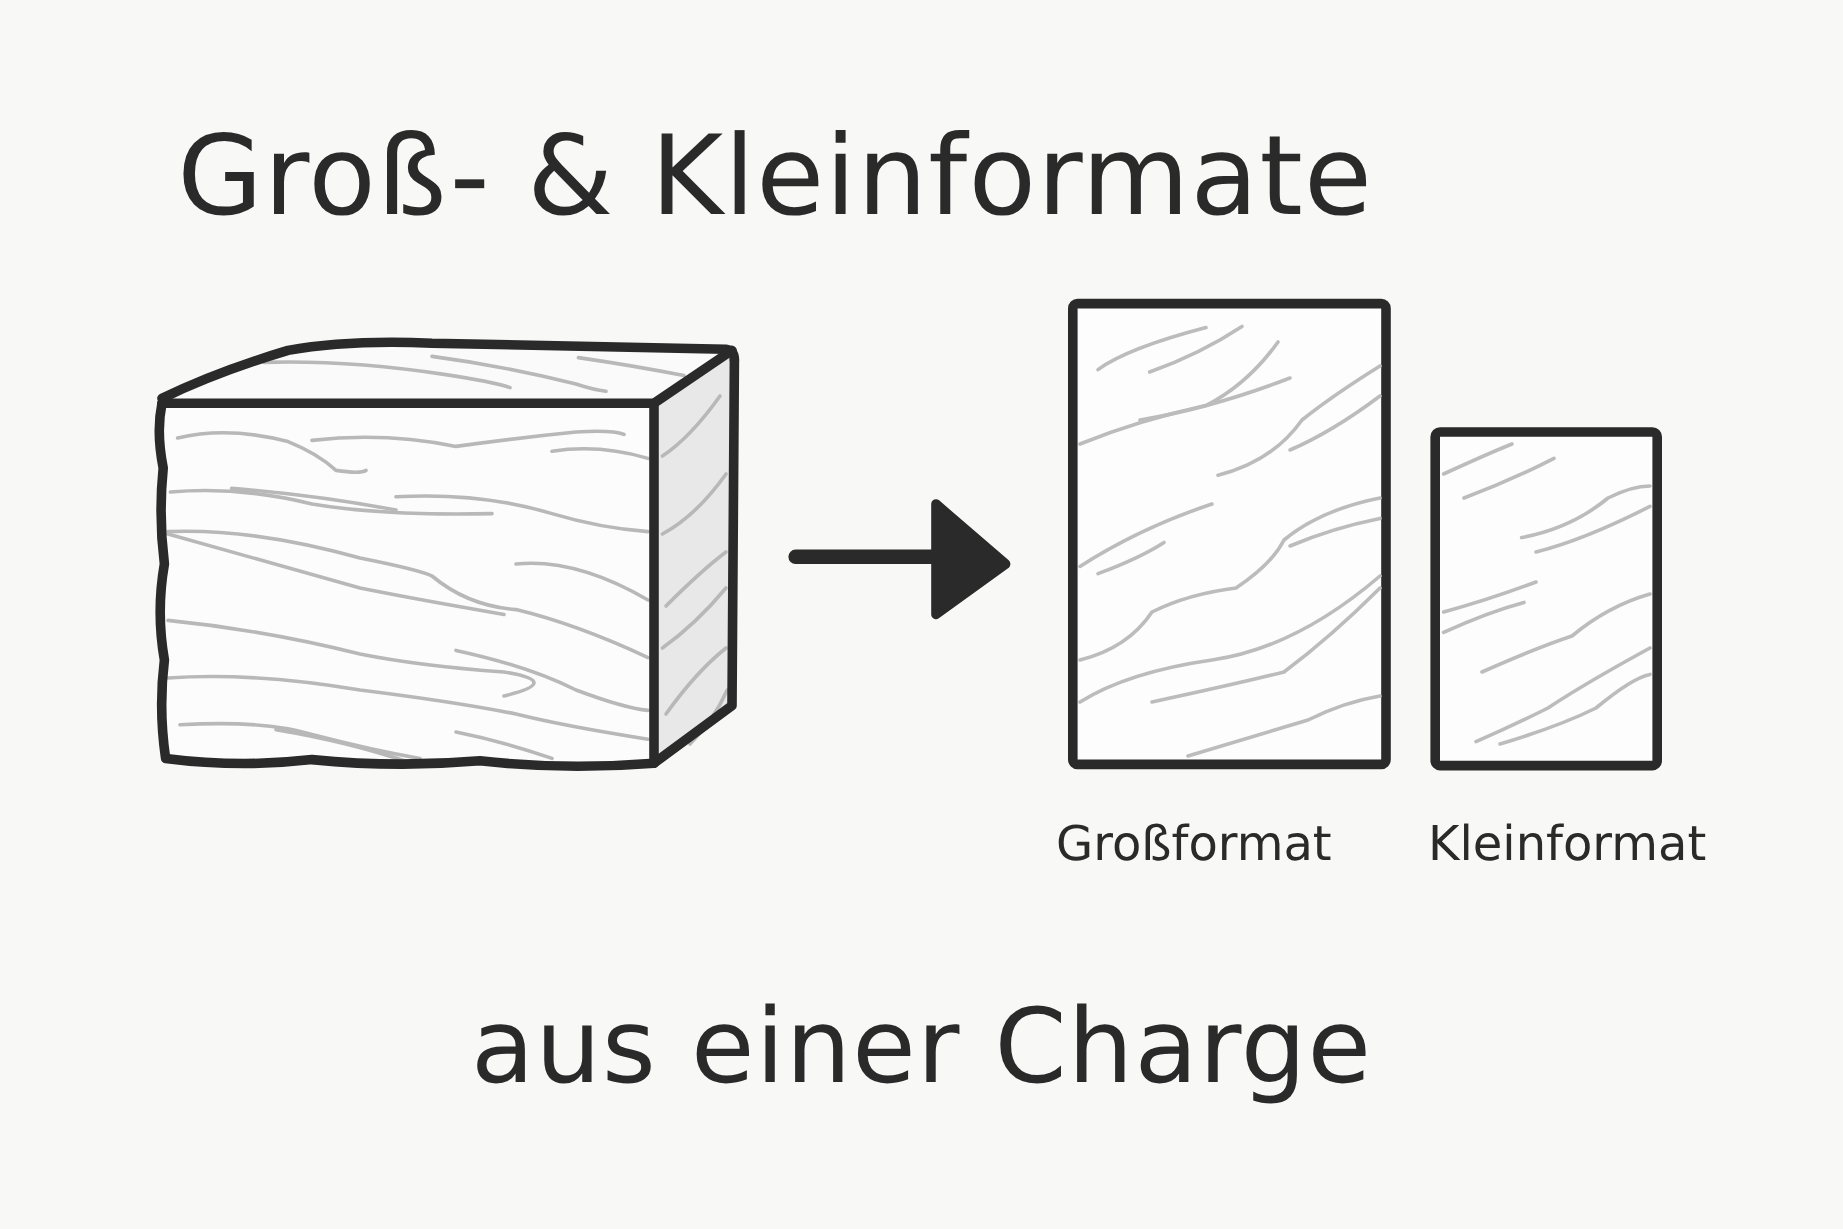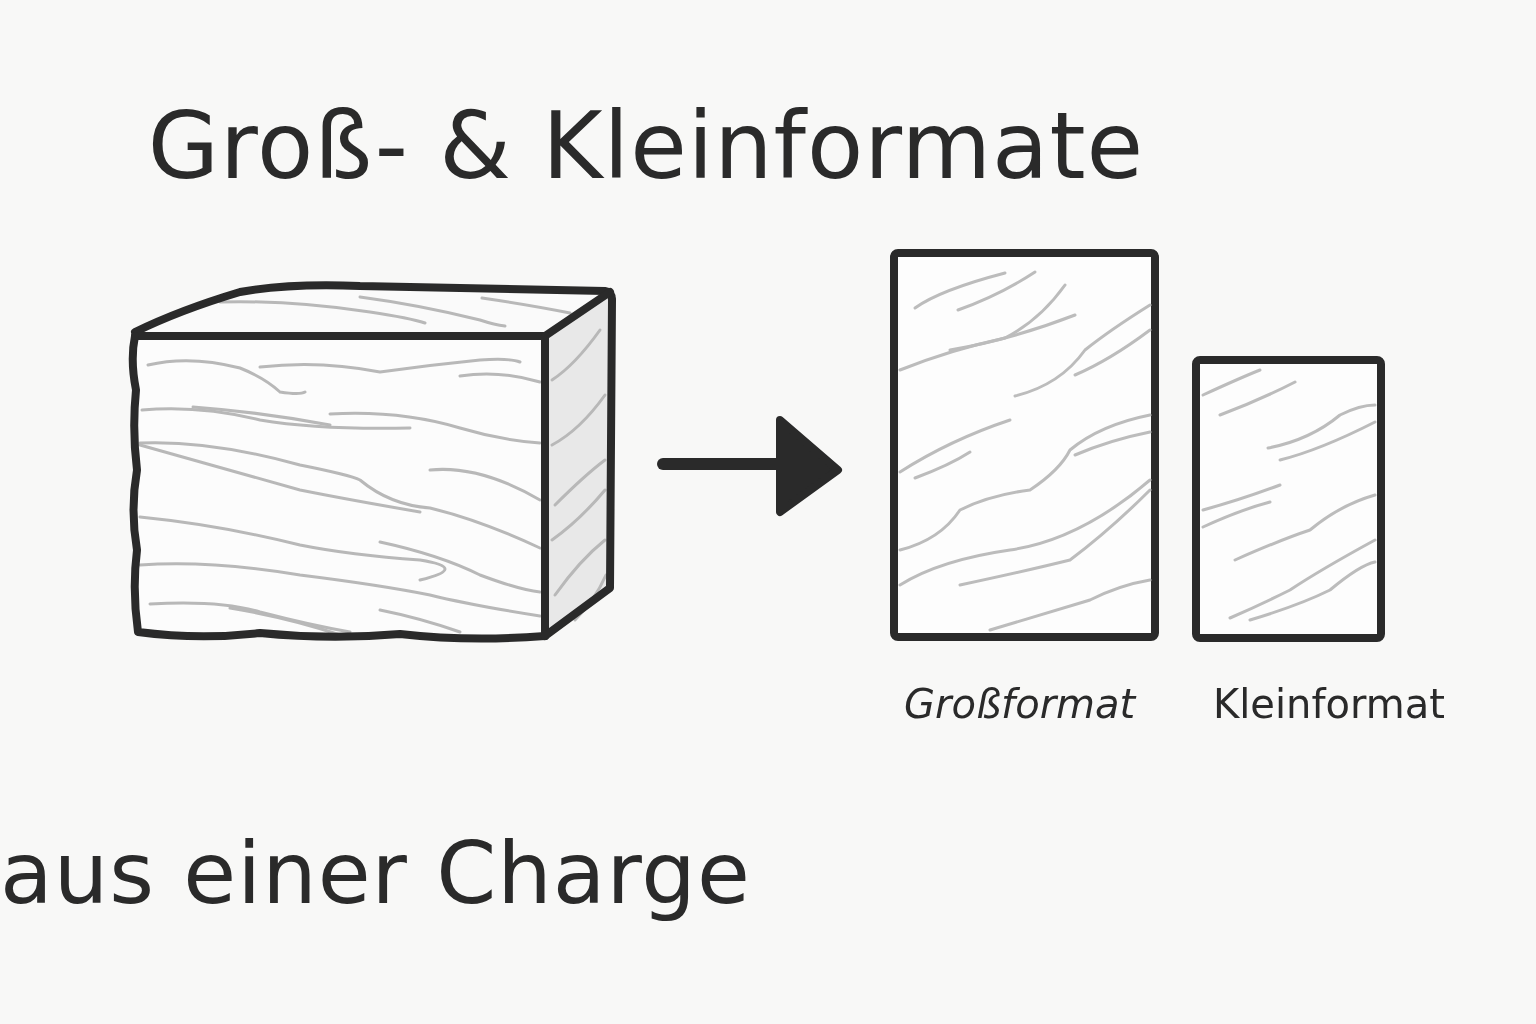--- a/index.html
+++ b/index.html
@@ -10,30 +10,30 @@
     color: #2a2a2a;
     position: relative;
   }
   .title {
     position: absolute; left: 0; top: 92px; width: 1292px;
     text-align: center; font-size: 92px; font-weight: normal;
     letter-spacing: 1px; line-height: 110px;
   }
   .subtitle {
     position: absolute; left: 0; top: 818px; width: 1536px;
-    text-align: left; font-size: 86px; line-height: 110px;
+    text-align: center; font-size: 86px; line-height: 110px;
     letter-spacing: 1px;
     padding-right: 0px;
   }
   .diagram { position: absolute; left: 0; top: 0; width: 1536px; height: 1024px; }
   .label {
     position: absolute; top: 678px; font-size: 40px; line-height: 52px;
   }
-  .label-gross { left: 904px; font-style: italic; }
-  .label-klein { left: 1190px; margin-left: 23px; }
+  .label-gross { left: 880px; }
+  .label-klein { left: 1190px; }
 </style>
 </head>
 <body>
 
 <div class="title">Groß- &amp; Kleinformate</div>
 
 <svg class="diagram" width="1536" height="1024" viewBox="0 0 1536 1024">
 
   <g>
 

